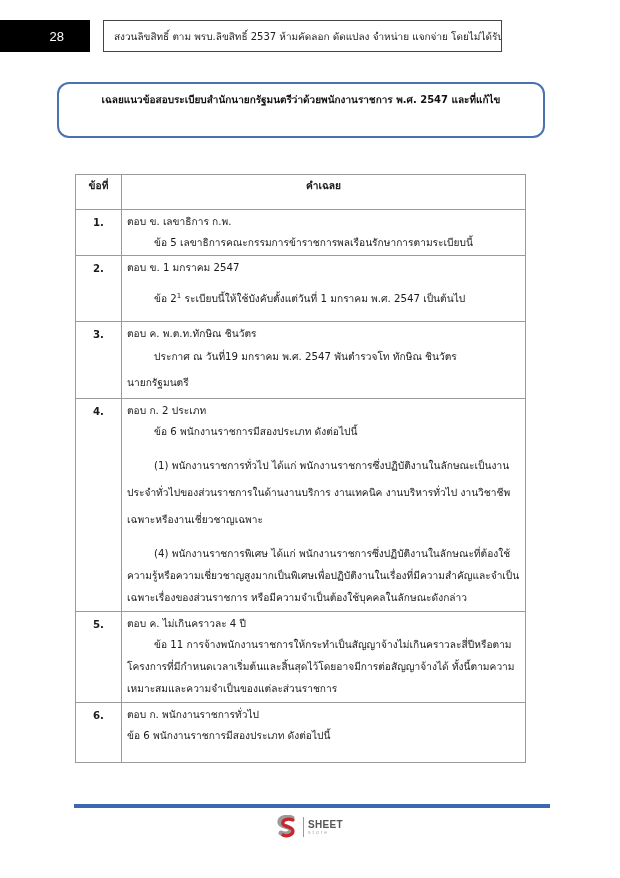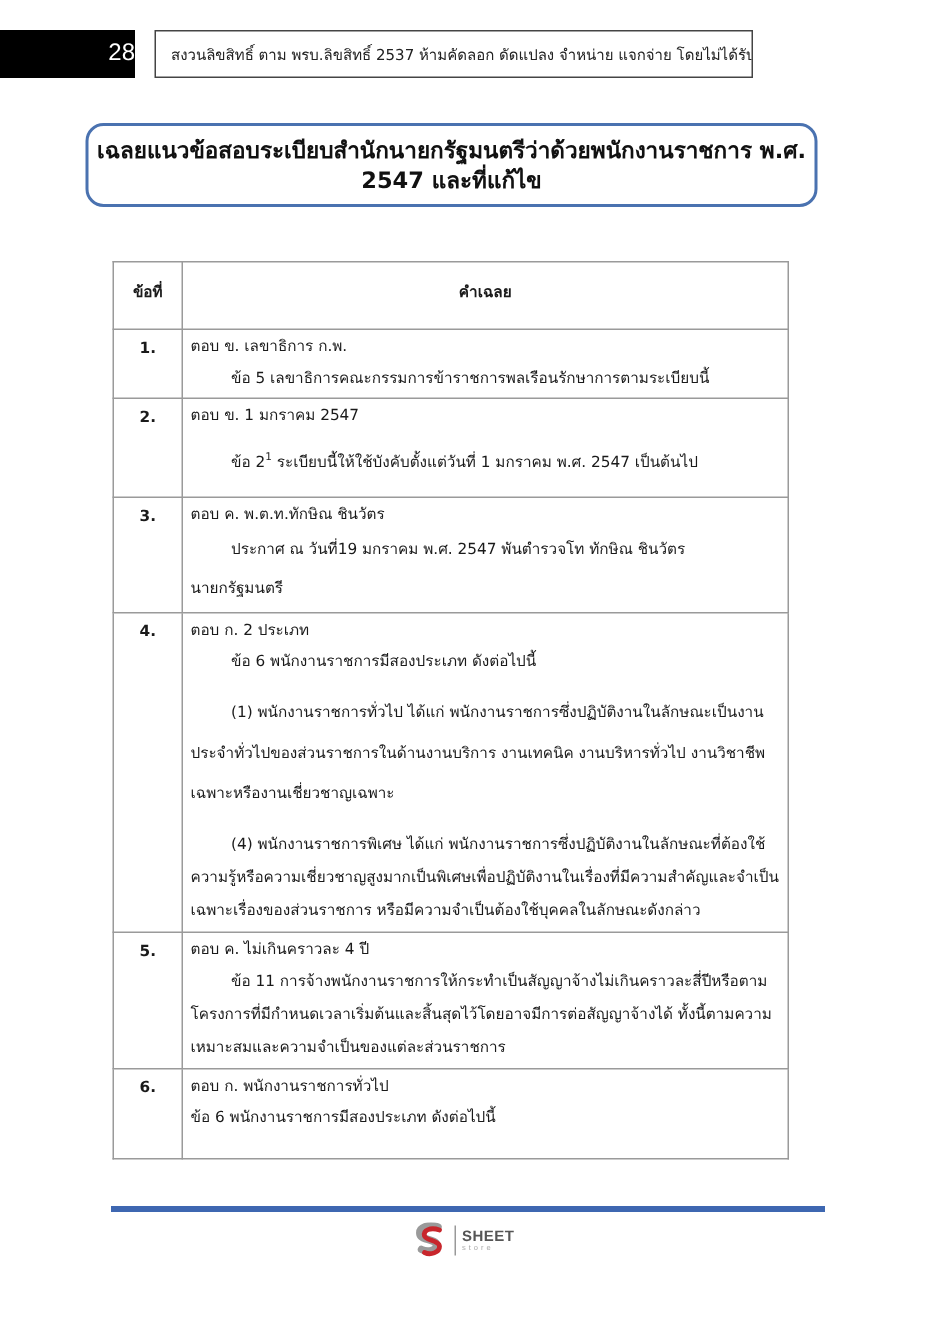--- a/index.html
+++ b/index.html
@@ -1,30 +1,30 @@
 <!DOCTYPE html>
 <html><head>
 <meta charset="utf-8">
 <style>
   html, body { margin:0; padding:0; }
   body { width:620px; height:878px; background:#ffffff; position:relative; overflow:hidden;
          font-family:"DejaVu Sans", sans-serif; color:#1a1a1a; }
   .page-num { position:absolute; left:0; top:20px; width:90px; height:32px; background:#000;
-              color:#fff; font-size:16px; display:flex; align-items:center; justify-content:flex-end;
-              padding-right:0; box-sizing:border-box; font-family:"Liberation Sans", sans-serif; }
+              color:#fff; font-size:13px; display:flex; align-items:center; justify-content:flex-end;
+              padding-right:26px; box-sizing:border-box; font-family:"Liberation Sans", sans-serif; }
   .copyright { position:absolute; left:103px; top:20px; width:399px; height:32px; border:1px solid #444;
                box-sizing:border-box; font-size:10px; display:flex; align-items:center; padding-left:10px;
                white-space:nowrap; overflow:hidden; color:#222; }
   .title-box { position:absolute; left:57px; top:82px; width:488px; height:56px; border:2px solid #4a72b0;
-               border-radius:12px; box-sizing:border-box; text-align:center; font-weight:bold; font-size:15px;
+               border-radius:12px; box-sizing:border-box; text-align:center; font-weight:bold; font-size:10px;
                line-height:20px; padding-top:6px; color:#111; }
   table.answers { position:absolute; left:75px; top:174px; width:451px; border-collapse:collapse;
                   font-size:10.2px; line-height:21px; }
   table.answers td, table.answers th { border:1px solid #9a9a9a; vertical-align:top; }
-  table.answers th { font-weight:bold; height:33px; padding-top:10px; }
+  table.answers th { font-weight:bold; height:33px; padding-top:0; }
   .col-no { width:43px; text-align:center; font-weight:bold; padding-top:2px; }
   .col-ans { padding:1px 5px 2px 5px; }
   .q { font-weight:normal; }
   .ind { padding-left:27px; }
   .ind2 { padding-left:27px; }
   .bold { font-weight:normal; }
   .gap { height:10px; }
   .gap2 { height:14px; }
   sup { font-size:7px; line-height:0; }
   .footer-line { position:absolute; left:74px; top:804px; width:476px; height:4px; background:#3e67b1; }

